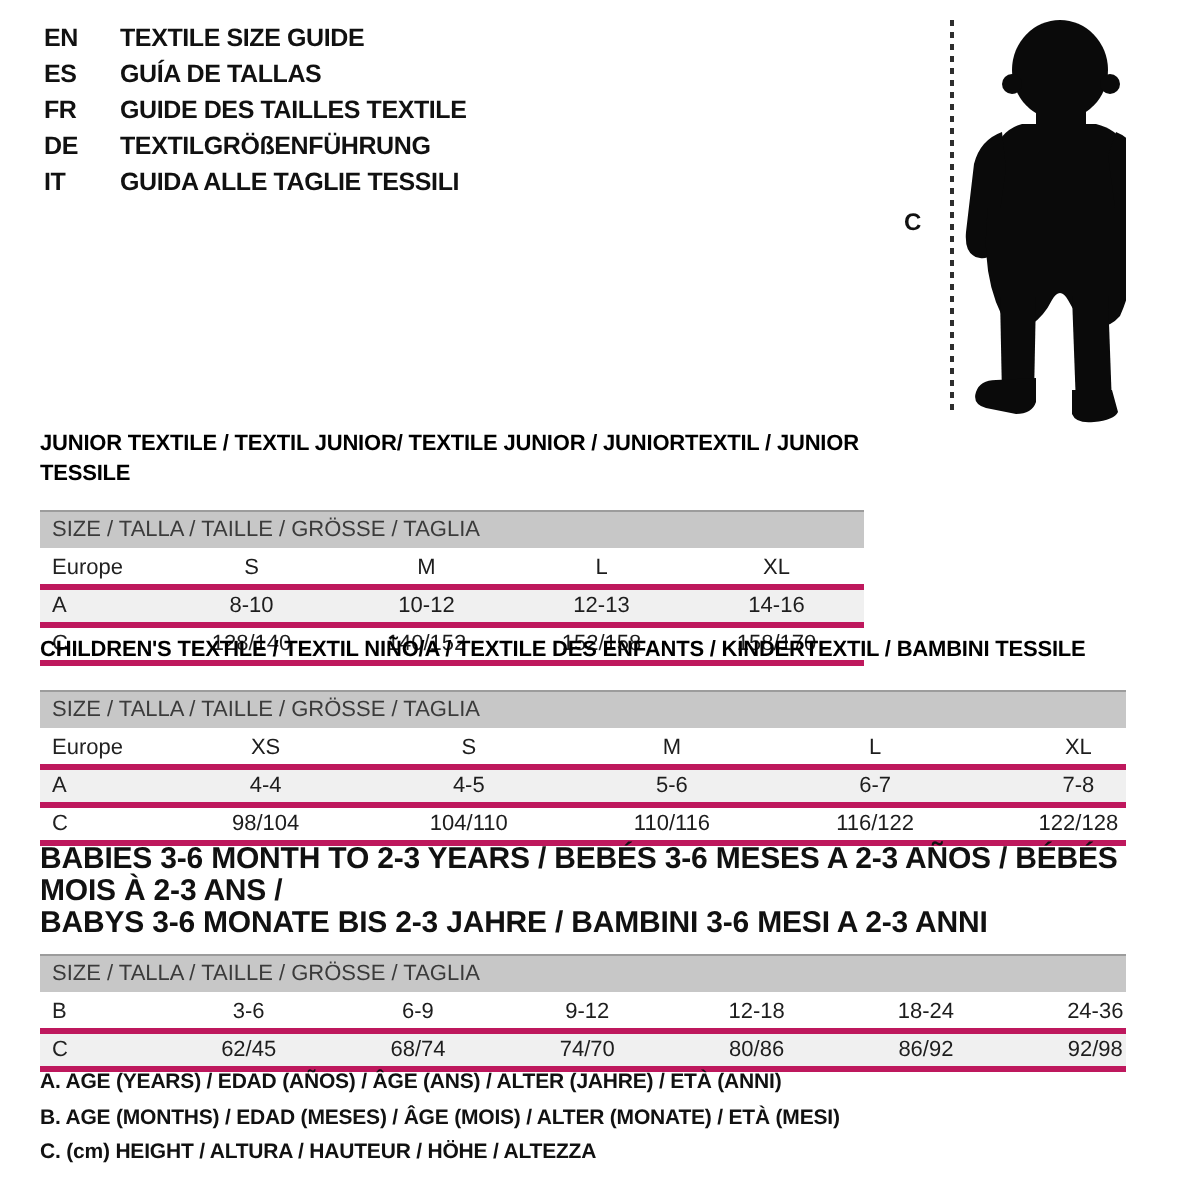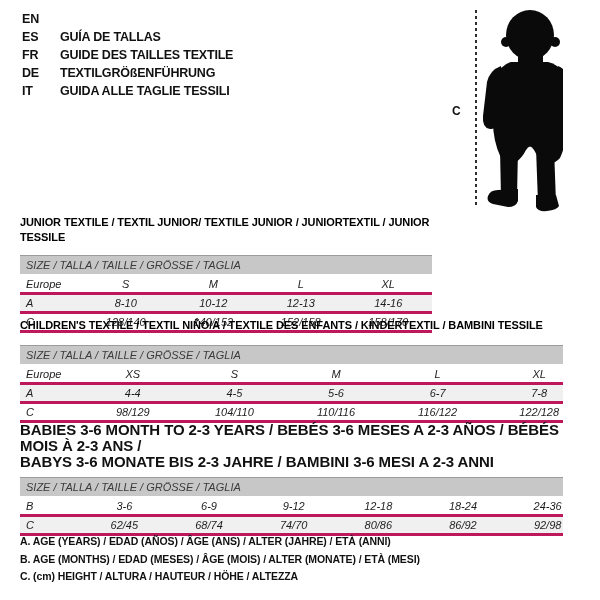--- a/index.html
+++ b/index.html
@@ -29,21 +29,21 @@
   .sec1 { top:215px; width:412px; }
   .sec2 { top:318px; width:570px; }
   .sec3 { top:422px; width:570px; }
 
   .tbl-title { font-size:11px; font-weight:bold; letter-spacing:-0.1px; line-height:15px; color:#000; }
   .sec1 .tbl-title { margin-bottom:10px; }
   .sec2 .tbl-title { margin-bottom:12px; }
   .sec3 .tbl-title-block { margin-bottom:7px; }
   .tbl-title-line { font-size:15px; font-weight:bold; letter-spacing:-0.1px; line-height:16px; }
 
-  table.size-table { width:100%; border-collapse:collapse; font-size:11px; table-layout:fixed;font-style:italic; }
+  table.size-table { width:100%; border-collapse:collapse; font-size:11px; table-layout:fixed; }
   table.size-table th.size-bar {
     background:#c7c7c7; color:#3b3b3b; font-weight:normal; text-align:left;
     padding:2px 6px; font-size:11px; border-top:1px solid #9c9c9c; border-bottom:2px solid #ffffff;
     height:14px;
   }
   table.size-table td {
     text-align:center; padding:1px 4px; height:14px; color:#1d1d1d;
     border-bottom:3px solid #be185d;
   }
   table.size-table td.row-label { text-align:left; padding-left:6px; color:#222; }
@@ -55,20 +55,21 @@
   .legend-line { font-size:10.5px; font-weight:bold; line-height:17.5px; letter-spacing:-0.1px; }
 </style>
 </head>
 <body>
 
 <div id="page">
 
   <div class="languages">
     <div class="lang-row">
       <span class="lang-code">EN</span>
+      <span class="lang-label">TEXTILE SIZE GUIDE</span>
     </div>
     <div class="lang-row">
       <span class="lang-code">ES</span>
       <span class="lang-label">GUÍA DE TALLAS</span>
     </div>
     <div class="lang-row">
       <span class="lang-code">FR</span>
       <span class="lang-label">GUIDE DES TAILLES TEXTILE</span>
     </div>
     <div class="lang-row">
@@ -167,21 +168,21 @@
       <tr class="alt">
         <td class="row-label">A</td>
         <td>4-4</td>
         <td>4-5</td>
         <td>5-6</td>
         <td>6-7</td>
         <td>7-8</td>
       </tr>
       <tr>
         <td class="row-label">C</td>
-        <td>98/129</td>
+        <td>98/104</td>
         <td>104/110</td>
         <td>110/116</td>
         <td>116/122</td>
         <td>122/128</td>
       </tr>
     </tbody>
       </table>
   </div>
 
   <div class="section sec3">

